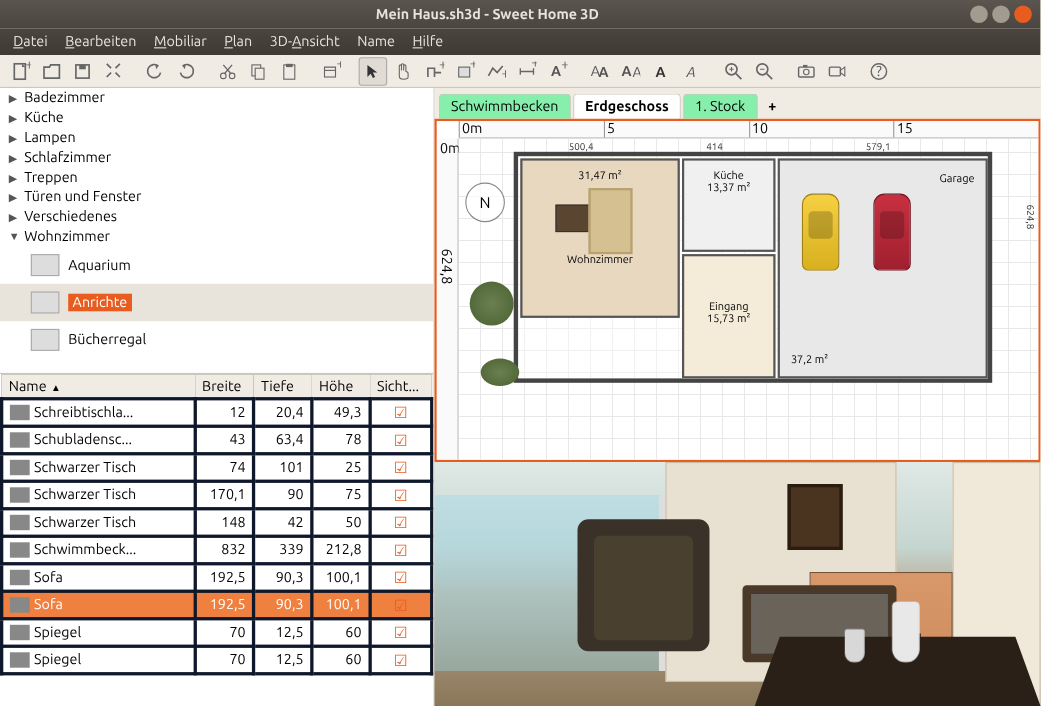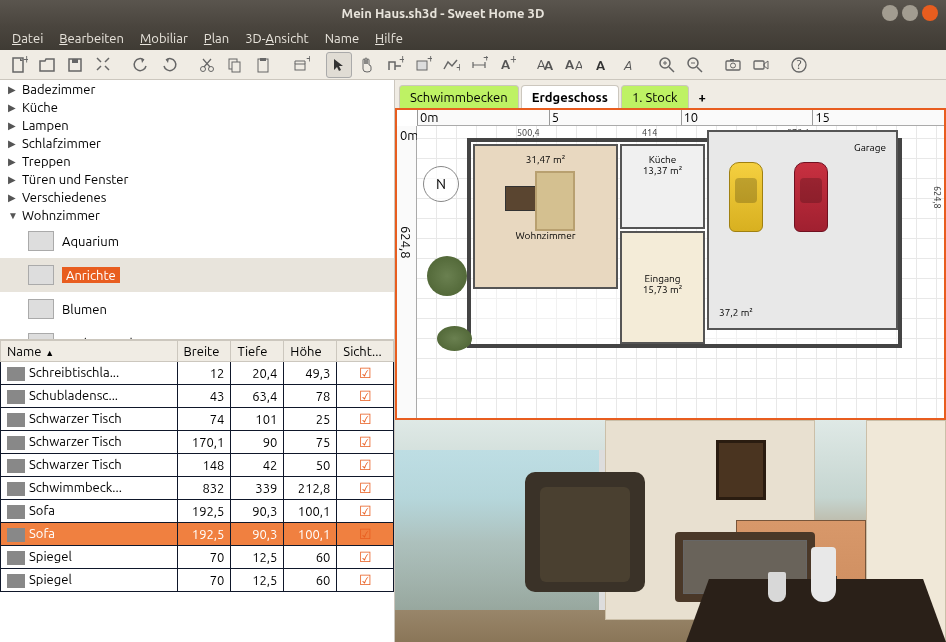--- a/index.html
+++ b/index.html
@@ -35,33 +35,33 @@
 .tree-arrow { width: 10px; font-size: 10px; color: #555; }
 .tree-child { padding-left: 28px; display: flex; align-items: center; gap: 8px; height: 34px; }
 .tree-child.selected { background: #e8e4dc; }
 .tree-child.selected .child-label { background: #e85d1f; color: #fff; padding: 1px 4px; }
 .child-icon { width: 26px; height: 20px; background: #ddd; border: 1px solid #aaa; }
 
 
 .furniture { flex: 1; overflow: auto; background: #fff; }
 .furn-table { width: 100%; border-collapse: collapse; }
 .furn-table th { background: #f0ece4; border: 1px solid #ccc7be; padding: 3px 6px; text-align: left; font-weight: normal; position: sticky; top: 0; }
-.furn-table td { border: 1px solid #0f172a; padding: 3px 6px; white-space: nowrap; }
+.furn-table td { border: 3px solid #0f172a; padding: 3px 6px; white-space: nowrap; }
 .furn-table td.num { text-align: right; }
 .furn-table tr.row-sel td { background: #f08040; color: #fff; }
 .furn-icon { width: 18px; height: 14px; display: inline-block; background: #888; vertical-align: middle; margin-right: 4px; }
 .sort-arrow { font-size: 9px; margin-left: 4px; }
 .chk { color: #e85d1f; font-size: 14px; }
 .col-name { width: 160px; }
 .col-num { width: 48px; }
 .col-chk { width: 40px; text-align: center; }
 
 
 .plan-tabs { height: 28px; display: flex; align-items: flex-end; background: #f0ece4; padding-left: 4px; gap: 2px; }
-.plan-tab { padding: 4px 10px; background: #bef264; border: 1px solid #ccc7be; border-bottom: none; border-radius: 4px 4px 0 0; cursor: pointer; }
+.plan-tab { padding: 4px 10px; background: #86efac; border: 1px solid #ccc7be; border-bottom: none; border-radius: 4px 4px 0 0; cursor: pointer; }
 .plan-tab.active { background: #fff; font-weight: bold; }
 .plan-add { padding: 4px 8px; font-weight: bold; cursor: pointer; }
 
 .plan-view { height: 312px; background: #fff; border: 2px solid #e85d1f; position: relative; overflow: hidden; }
 .plan-ruler-h { position: absolute; top: 0; left: 20px; right: 0; height: 16px; background: #fafafa; border-bottom: 1px solid #aaa; font-size: 10px; display: flex; }
 .plan-ruler-v { position: absolute; top: 16px; left: 0; bottom: 0; width: 20px; background: #fafafa; border-right: 1px solid #aaa; font-size: 10px; writing-mode: vertical-rl; text-align: center; }
 .ruler-tick { flex: 1; border-left: 1px solid #999; padding-left: 2px; }
 .plan-canvas { position: absolute; top: 16px; left: 20px; right: 0; bottom: 0; background:
   repeating-linear-gradient(0deg, transparent, transparent 19px, #e8e8e8 19px, #e8e8e8 20px),
   repeating-linear-gradient(90deg, transparent, transparent 19px, #e8e8e8 19px, #e8e8e8 20px),
@@ -308,24 +308,20 @@
         <div class="tree-child">
           <span class="child-icon"></span>
           <span class="child-label">Aquarium</span>
         </div>
         <div class="tree-child selected">
           <span class="child-icon"></span>
           <span class="child-label">Anrichte</span>
         </div>
         <div class="tree-child">
           <span class="child-icon"></span>
-          <span class="child-label">Blumen</span>
-        </div>
-        <div class="tree-child">
-          <span class="child-icon"></span>
           <span class="child-label">Bücherregal</span>
         </div>
       </div>
 
     <div class="furniture">
       <table class="furn-table" id="furntable">
           <thead>
             <tr>
               <th class="col-name">Name<span class="sort-arrow">▲</span></th>
               <th class="col-num">Breite</th>
@@ -449,21 +445,21 @@
           <div style="position:absolute;left:60px;top:25px;width:40px;height:60px;background:#d4c090;border:2px solid #b8a070"></div>
         </div>
         <div class="room" style="left:203px;top:18px;width:85px;height:85px;background:#f0f0f0">
           <div class="room-label">Küche</div>
           <div class="room-label">13,37 m²</div>
         </div>
         <div class="room" style="left:203px;top:105px;width:85px;height:113px;background:#f4ecd8">
           <div class="room-label" style="margin-top:32px">Eingang</div>
           <div class="room-label">15,73 m²</div>
         </div>
-        <div class="room" style="left:290px;top:4px;width:191px;height:200px;background:#e8e8e8">
+        <div class="room" style="left:290px;top:18px;width:191px;height:200px;background:#e8e8e8">
           <div class="room-label" style="position:absolute;top:10px;right:10px">Garage</div>
           <div class="room-label" style="position:absolute;bottom:10px;left:10px">37,2 m²</div>
           <div class="car" style="left:20px;top:30px;background:linear-gradient(#f5d040,#d8b020);border:1px solid #a08010">
               <div style="position:absolute;top:15px;left:5px;right:5px;height:25px;background:rgba(0,0,0,0.2);border-radius:4px"></div>
             </div>
           <div class="car" style="left:85px;top:30px;background:linear-gradient(#c83040,#a02030);border:1px solid #701020">
               <div style="position:absolute;top:15px;left:5px;right:5px;height:25px;background:rgba(0,0,0,0.2);border-radius:4px"></div>
             </div>
         </div>
 

